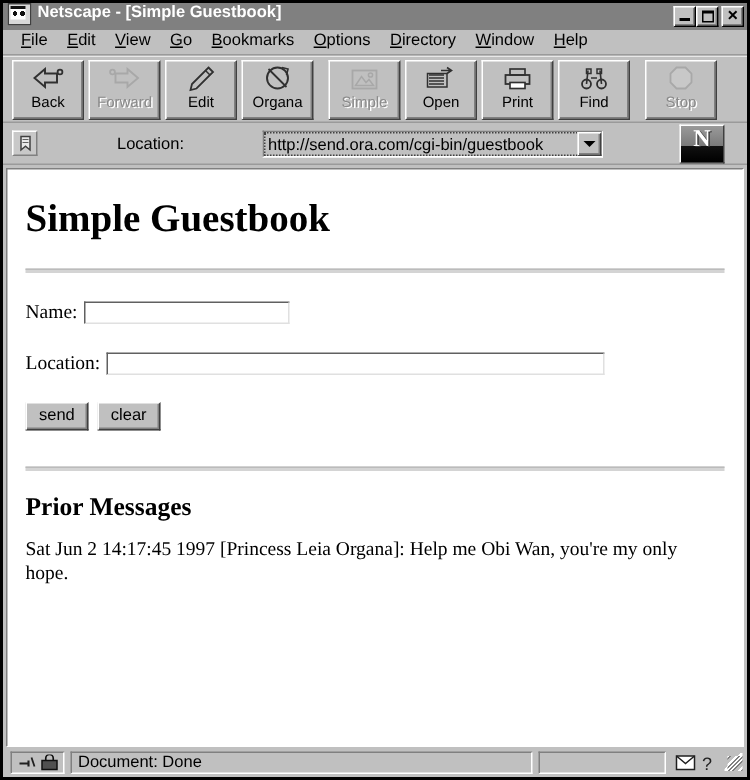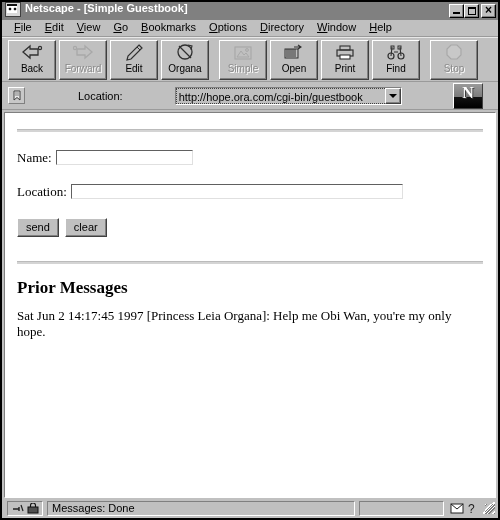--- a/index.html
+++ b/index.html
@@ -206,21 +206,21 @@
     font-size:17px;font-weight:bold;
     margin:12px 0 10px 0;
   }
   hr.page-hr{
     border:0;height:2px;
     background:#d4d4d4;
     border-top:1px solid #bbb;
     margin:6px 0 18px 0;
   }
   .form-row{
-    display:flex;align-items:flex-start;
+    display:flex;align-items:center;
     margin-bottom:18px;
     font-size:13px;
   }
   .form-label{
     font-family:"Liberation Serif",serif;
     font-size:13px;margin-right:4px;white-space:nowrap;
   }
   .text-input{
     height:15px;
     background:#fff;
@@ -425,31 +425,32 @@
 
   <div class="locbar">
     <div class="loc-icon">
       <svg width="12" height="12" viewBox="0 0 12 12">
         <path d="M3 1 L9 1 L9 10 L6 7.5 L3 10 Z" fill="#e8e8e8" stroke="#404040" stroke-width="1"></path>
         <path d="M4 3 L8 3 M4 5 L8 5" stroke="#606060" stroke-width="0.8"></path>
       </svg>
     </div>
     <div class="loc-label">Location:</div>
     <div class="loc-field-wrap">
-      <div class="loc-input">http://hope.ora.com/cgi-bin/guestbook</div>
+      <div class="loc-input">http://send.ora.com/cgi-bin/guestbook</div>
       <div class="loc-arrow"></div>
     </div>
     <div class="ns-logo">
       <span>N</span>
     </div>
   </div>
 
   <div class="canvas-wrap">
     <div class="canvas">
 
+      <h1 class="page-h1">Simple Guestbook</h1>
 
       <hr class="page-hr">
 
       <div class="form-row">
         <span class="form-label">Name:</span>
         <input class="text-input name" type="text" value="" style="">
       </div>
 
       <div class="form-row">
         <span class="form-label">Location:</span>
@@ -474,21 +475,21 @@
     <div class="sb-sec">
       <svg width="14" height="10" viewBox="0 0 14 10">
         <path d="M2 6 L8 6 M8 4 L8 8" stroke="#202020" stroke-width="1.4"></path>
         <path d="M10 2 L12 8" stroke="#202020" stroke-width="1.2"></path>
       </svg>
       <svg width="14" height="11" viewBox="0 0 14 11">
         <rect x="2" y="4" width="10" height="6" fill="#505050" stroke="#101010" stroke-width="1"></rect>
         <path d="M4.5 4 L4.5 2.5 A2.5 2.5 0 0 1 9.5 2.5 L9.5 4" fill="none" stroke="#101010" stroke-width="1.1"></path>
       </svg>
     </div>
-    <div class="sb-text">Messages: Done</div>
+    <div class="sb-text">Document: Done</div>
     <div class="sb-prog"></div>
     <div class="sb-icons">
       <svg width="14" height="11" viewBox="0 0 14 11">
         <rect x="1" y="1" width="12" height="9" fill="#fff" stroke="#202020" stroke-width="1"></rect>
         <path d="M1 1 L7 6 L13 1" fill="none" stroke="#202020" stroke-width="1"></path>
       </svg>
       <svg width="10" height="13" viewBox="0 0 10 13">
         <text x="1" y="11" font-family="Liberation Sans, sans-serif" font-size="12" fill="#202020">?</text>
       </svg>
     </div>

